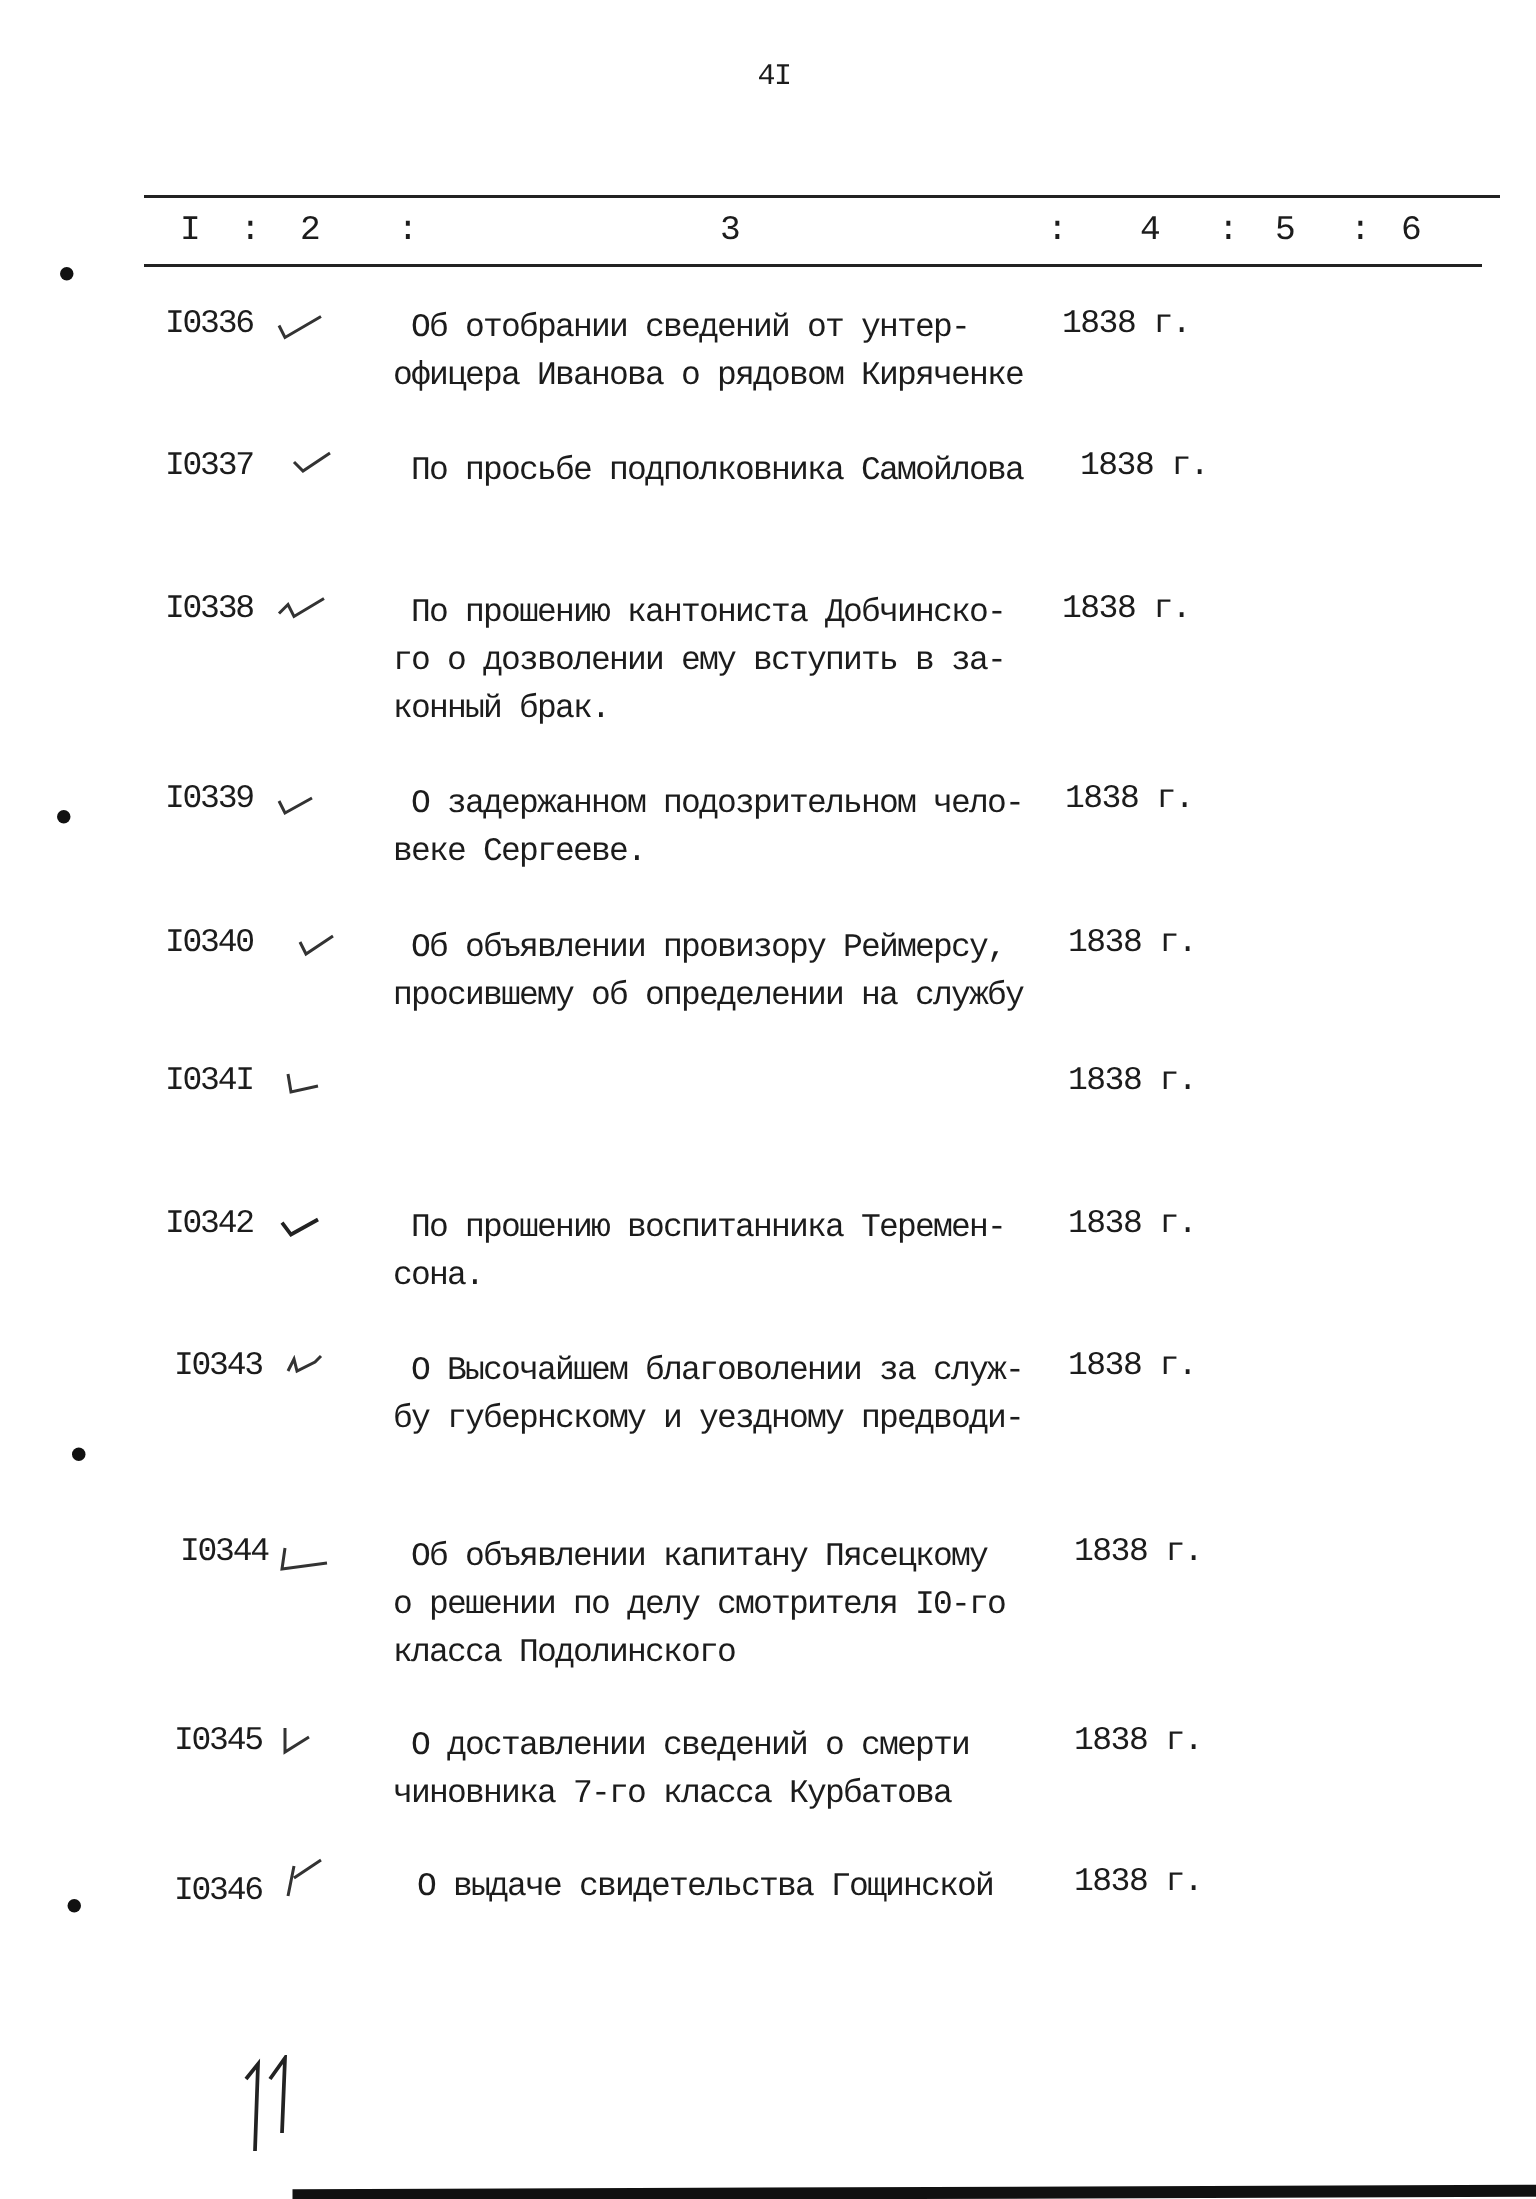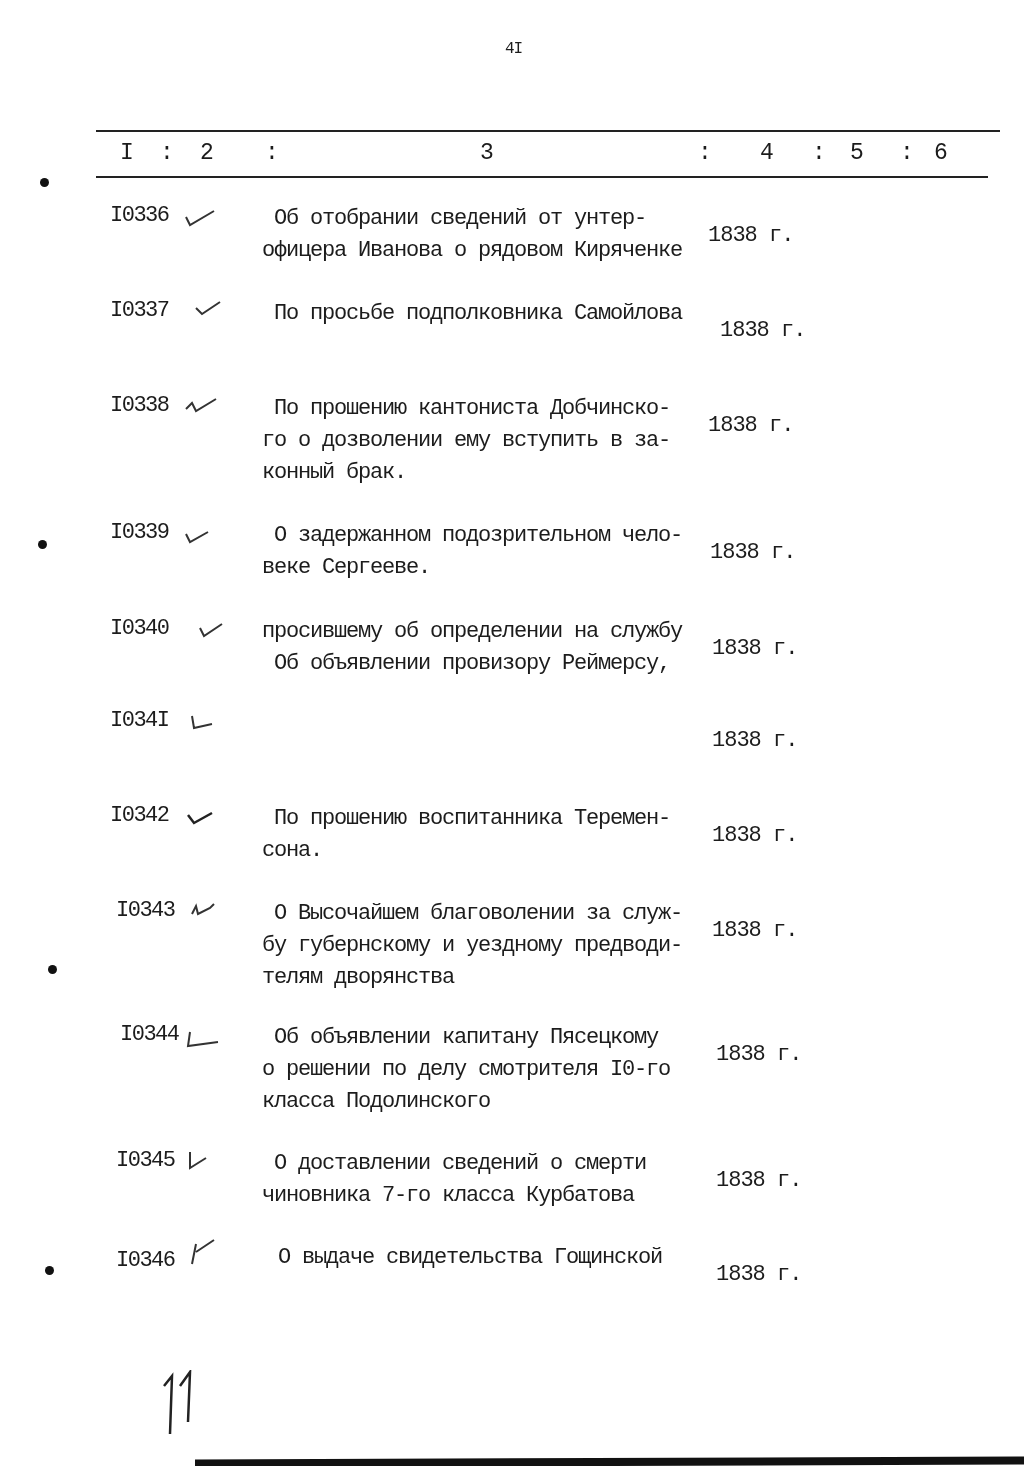--- a/index.html
+++ b/index.html
@@ -6,21 +6,21 @@
     body {
       width: 1024px; height: 1466px;
       background: #ffffff;
       position: relative;
       overflow: hidden;
       font-family: "Liberation Mono", "DejaVu Sans Mono", monospace;
       color: #1c1c1c;
     }
     .page-number {
       position: absolute; left: 505px; top: 40px;
-      font-size: 16px; letter-spacing: -1px; font-family: Liberation Mono, monospace;
+      font-size: 20px; letter-spacing: -1px; font-family: Liberation Mono, monospace;
     }
     .rule {
       position: absolute; left: 96px; height: 2px; background: #222;
     }
     .rule.top { top: 130px; width: 904px; height: 2px; }
     .rule.mid { top: 176px; width: 892px; }
     .header-row {
       position: absolute; top: 140px; left: 0; width: 1024px; height: 28px;
       font-size: 23px;
     }
@@ -31,21 +31,21 @@
     }
     .check {
       position: absolute; left: 184px; top: 2px; width: 34px; height: 22px;
     }
     .desc {
       position: absolute; left: 262px; width: 450px;
       font-size: 22px; line-height: 32px; letter-spacing: -1.2px;
       white-space: pre;
     }
     .year {
-      position: absolute; left: 708px; font-size: 22px; letter-spacing: -1px; margin-top: 20px;
+      position: absolute; left: 708px; font-size: 22px; letter-spacing: -1px;
     }
     .dot {
       position: absolute; width: 9px; height: 9px; border-radius: 50%; background: #111;
     }
     .handnote {
       position: absolute; left: 160px; top: 1370px; width: 50px; height: 70px;
     }
     .bottom-bar {
       position: absolute; left: 195px; top: 1458px; width: 829px; height: 8px; background: #111;
       transform: skewY(-0.2deg);
@@ -108,21 +108,21 @@
       </svg>
     <div class="desc"><div style="padding-left:12px">О задержанном подозрительном чело-</div><div>веке Сергееве.</div></div>
     <span class="year" style="left:710px">1838 г.</span>
   </div>
 
   <div class="row" style="top:616px">
     <span class="num">I0340</span>
     <svg class="check" style="left:198px" viewBox="0 0 34 22">
         <path d="M2 10 L6 18 L24 6" stroke="#333" stroke-width="2" fill="none"></path>
       </svg>
-    <div class="desc"><div>просившему об определении на службу</div><div style="padding-left:12px">Об объявлении провизору Реймерсу,</div></div>
+    <div class="desc"><div style="padding-left:12px">Об объявлении провизору Реймерсу,</div><div>просившему об определении на службу</div></div>
     <span class="year" style="left:712px">1838 г.</span>
   </div>
 
   <div class="row" style="top:708px">
     <span class="num">I034I</span>
     <svg class="check" style="left:190px" viewBox="0 0 34 22">
         <path d="M2 6 L4 18 L22 14" stroke="#333" stroke-width="2" fill="none"></path>
       </svg>
     <div class="desc"></div>
     <span class="year" style="left:712px">1838 г.</span>
@@ -135,21 +135,21 @@
       </svg>
     <div class="desc"><div style="padding-left:12px">По прошению воспитанника Теремен-</div><div>сона.</div></div>
     <span class="year" style="left:712px">1838 г.</span>
   </div>
 
   <div class="row" style="top:898px">
     <span class="num" style="left:116px">I0343</span>
     <svg class="check" style="left:190px" viewBox="0 0 34 22">
         <path d="M2 14 L6 6 L8 14 L20 8 L24 4" stroke="#333" stroke-width="2" fill="none"></path>
       </svg>
-    <div class="desc"><div style="padding-left:12px">О Высочайшем благоволении за служ-</div><div>бу губернскому и уездному предводи-</div><div>телям дворянства</div></div>
+    <div class="desc"><div style="padding-left:12px">О Высочайшем благоволении за служ-</div><div>бу губернскому и уездному предводи-</div></div>
     <span class="year" style="left:712px">1838 г.</span>
   </div>
 
   <div class="row" style="top:1022px">
     <span class="num" style="left:120px">I0344</span>
     <svg class="check" style="left:186px;top:6px" viewBox="0 0 34 22">
         <path d="M4 4 L2 18 L32 14" stroke="#333" stroke-width="2" fill="none"></path>
       </svg>
     <div class="desc"><div style="padding-left:12px">Об объявлении капитану Пясецкому</div><div>о решении по делу смотрителя I0-го</div><div>класса Подолинского</div></div>
     <span class="year" style="left:716px">1838 г.</span>

